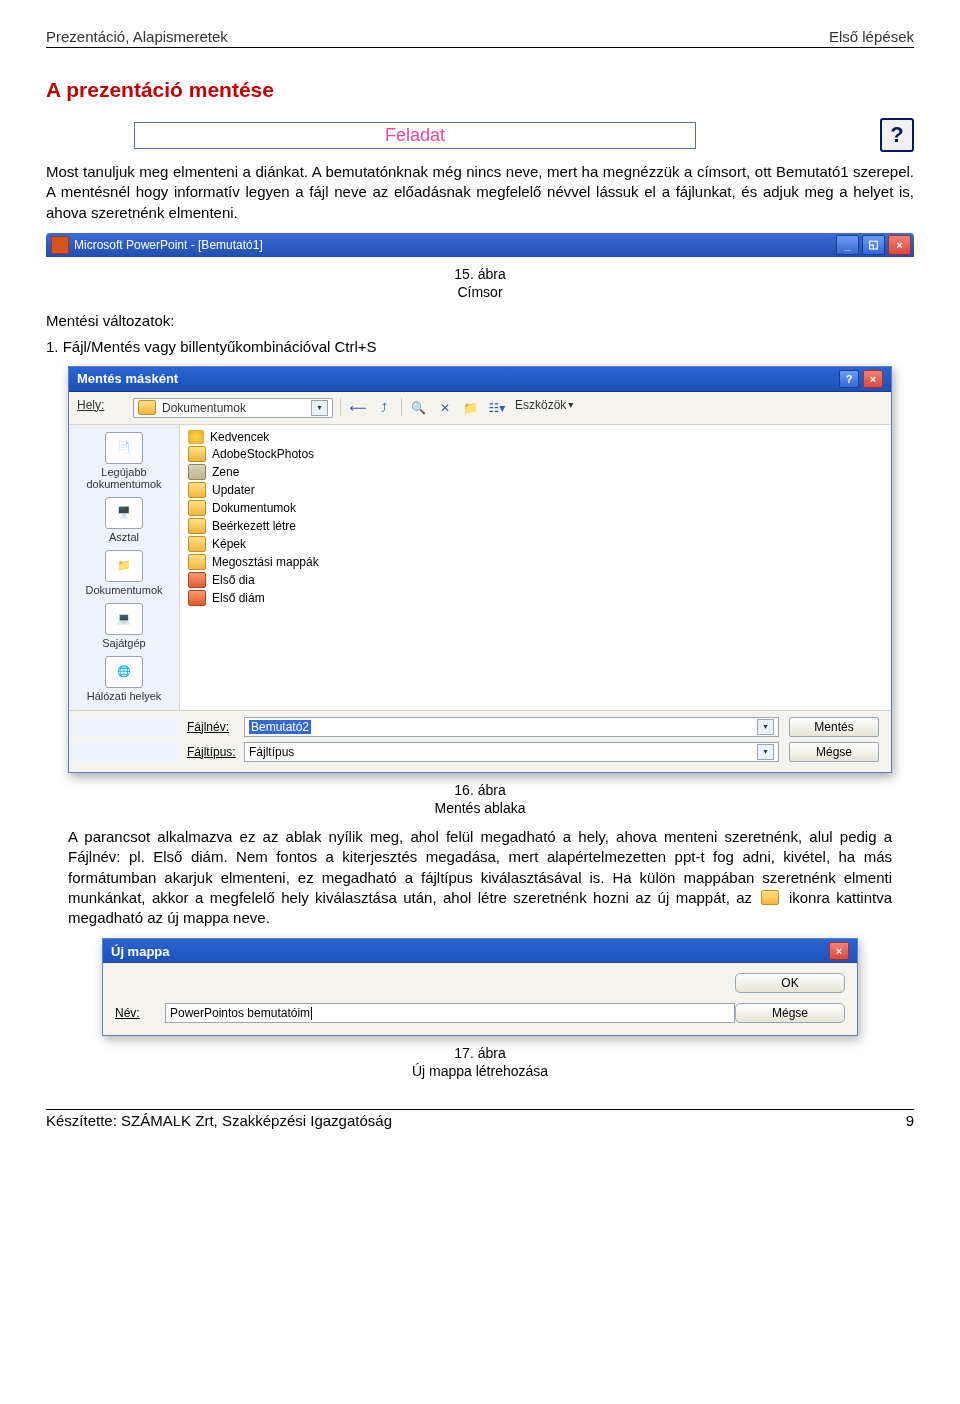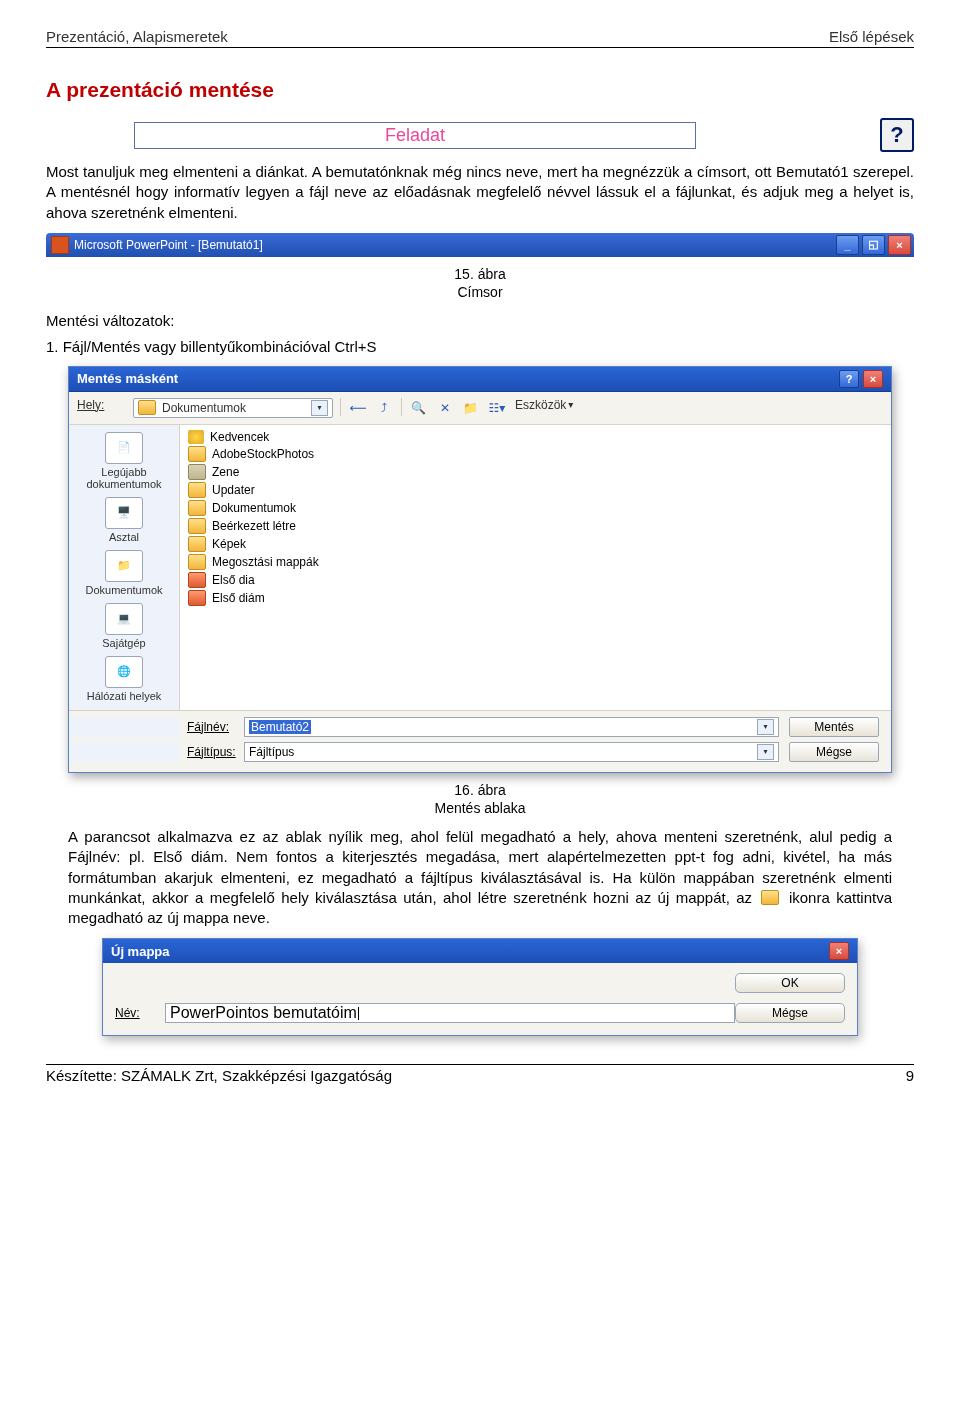--- a/index.html
+++ b/index.html
@@ -238,21 +238,21 @@
   }
   .newfolder .nf-body{
     background:#f4f3ee; padding:10px 12px 12px 12px;
     display:grid;
     grid-template-columns: 50px 1fr 110px;
     grid-row-gap:10px; align-items:center;
   }
   .nf-label { font-size:12px; text-decoration:underline; }
   .nf-input {
     border:1px solid #9aa6b6; background:#fff; height:18px;
-    padding:0 4px; font-size:16px; display:flex; align-items:center;
+    padding:0 4px; font-size:12px; display:flex; align-items:center;
   }
   .nf-button {
     border:1px solid #9aa6b6; border-radius:5px;
     background: linear-gradient(#fff,#e7e3d7);
     font-size:12px; text-align:center; padding:2px 0;
   }
   .footer {
     display:flex; justify-content:space-between;
     border-top:1px solid #000;
     padding-top:2px;
@@ -421,18 +421,22 @@
 
       <div class="nf-label">Név:</div>
       <div class="nf-input">
         <span>PowerPointos bemutatóim</span>
           <span style="border-left:1px solid #000;height:13px;margin-left:1px;"></span>
       </div>
       <div class="nf-button">Mégse</div>
     </div>
   </div>
 
+  <div class="caption">
+    <span>17. ábra</span><br>
+    <span>Új mappa létrehozása</span>
+  </div>
 
   <div class="footer">
     <span>Készítette: SZÁMALK Zrt, Szakképzési Igazgatóság</span>
     <span>9</span>
   </div>
 </div>
 
 </body></html>

